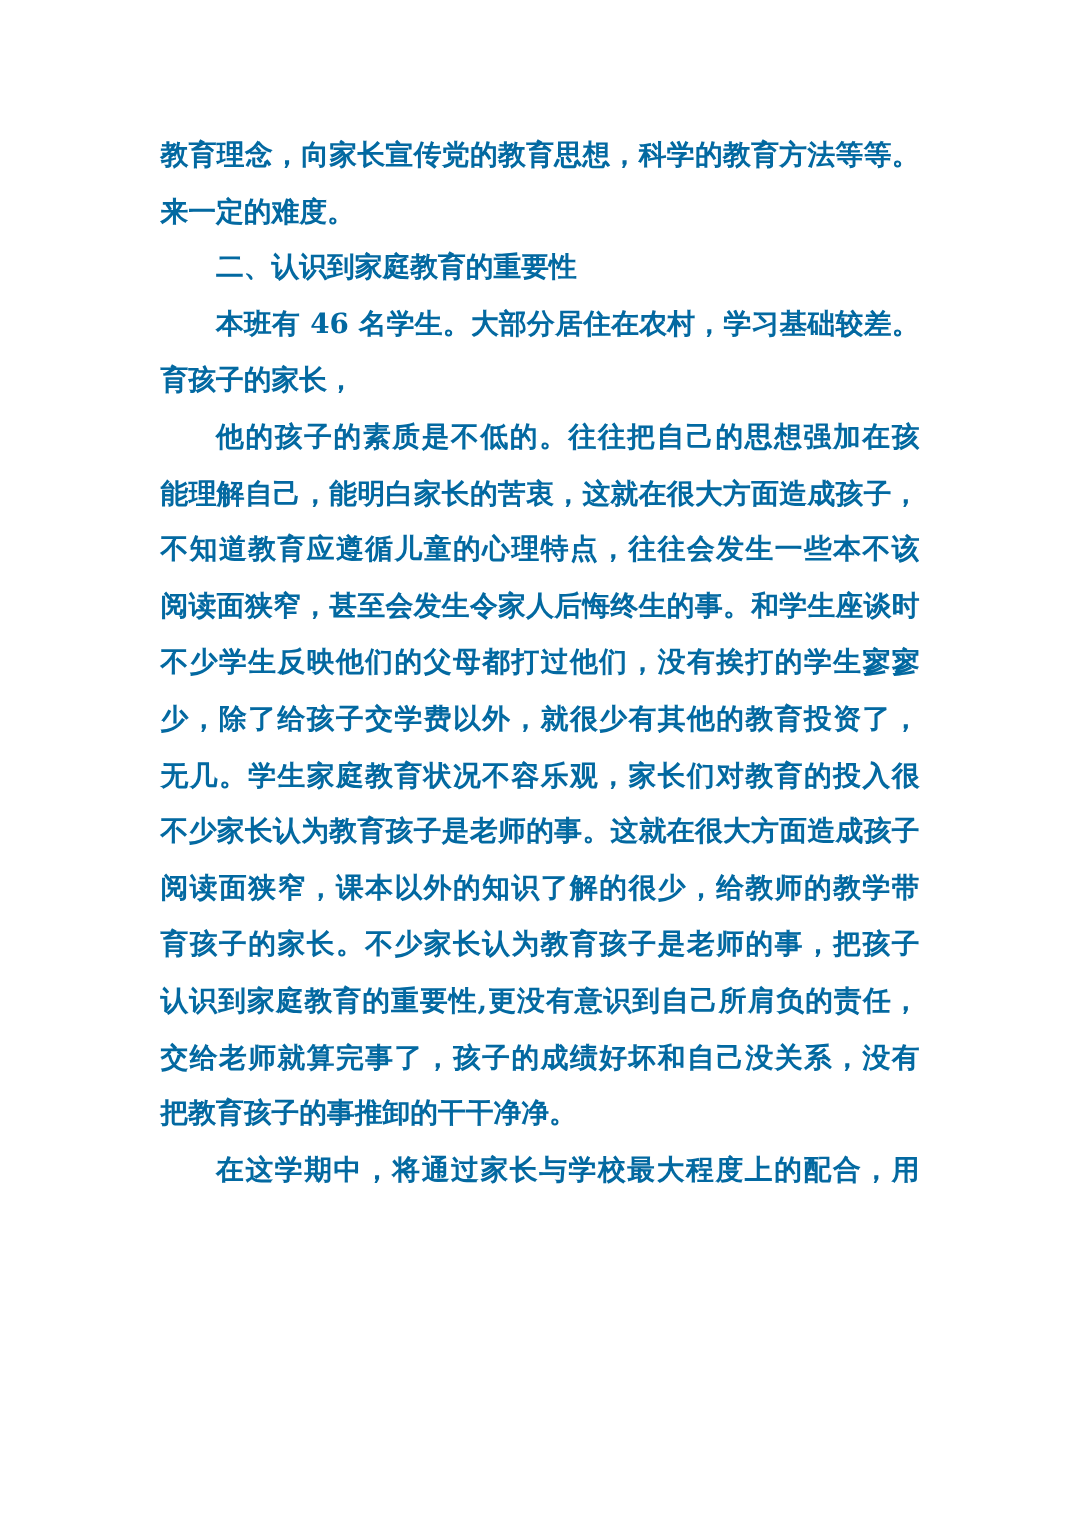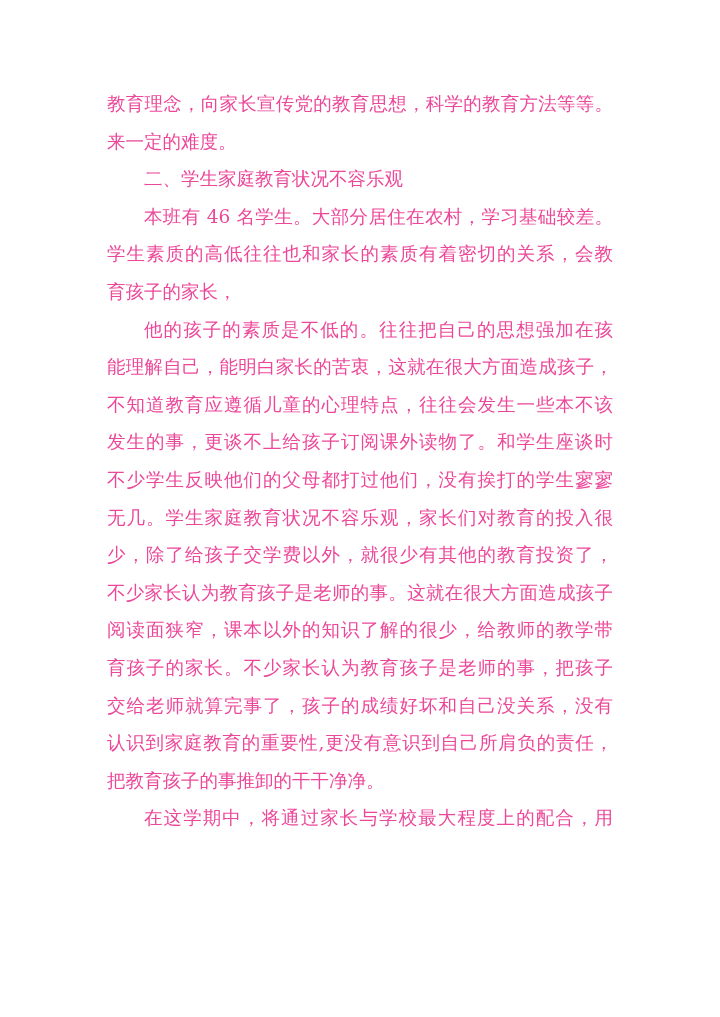--- a/index.html
+++ b/index.html
@@ -21,21 +21,22 @@
     background: #ffffff;
   }
   .doc {
     position: absolute;
     left: 107px;
     top: 85px;
     width: 506px;
     font-family: "DejaVu Serif", "Liberation Serif", serif;
     font-size: 18.5px;
     line-height: 37.6px;
-    color: #ec4899;
+    color: #0369a1;
+    font-weight: bold;
   }
   .line {
     height: 37.6px;
     text-align: justify;
     text-align-last: left;
     text-justify: inter-character;
     overflow: visible;
   }
   .line.fill {
     text-align-last: justify;
@@ -44,32 +45,31 @@
     text-indent: 2em;
   }
 </style>
 </head>
 <body>
 
 <div class="page">
   <div class="doc" id="doc">
       <div class="line fill">教育理念，向家长宣传党的教育思想，科学的教育方法等等。</div>
       <div class="line">来一定的难度。</div>
-      <div class="line indent">二、学生家庭教育状况不容乐观</div>
+      <div class="line indent">二、认识到家庭教育的重要性</div>
       <div class="line indent fill">本班有 46 名学生。大部分居住在农村，学习基础较差。</div>
-      <div class="line fill">学生素质的高低往往也和家长的素质有着密切的关系，会教</div>
       <div class="line">育孩子的家长，</div>
       <div class="line indent fill">他的孩子的素质是不低的。往往把自己的思想强加在孩</div>
       <div class="line fill">能理解自己，能明白家长的苦衷，这就在很大方面造成孩子，</div>
       <div class="line fill">不知道教育应遵循儿童的心理特点，往往会发生一些本不该</div>
-      <div class="line fill">发生的事，更谈不上给孩子订阅课外读物了。和学生座谈时</div>
+      <div class="line fill">阅读面狭窄，甚至会发生令家人后悔终生的事。和学生座谈时</div>
       <div class="line fill">不少学生反映他们的父母都打过他们，没有挨打的学生寥寥</div>
+      <div class="line fill">少，除了给孩子交学费以外，就很少有其他的教育投资了，</div>
       <div class="line fill">无几。学生家庭教育状况不容乐观，家长们对教育的投入很</div>
-      <div class="line fill">少，除了给孩子交学费以外，就很少有其他的教育投资了，</div>
       <div class="line fill">不少家长认为教育孩子是老师的事。这就在很大方面造成孩子</div>
       <div class="line fill">阅读面狭窄，课本以外的知识了解的很少，给教师的教学带</div>
       <div class="line fill">育孩子的家长。不少家长认为教育孩子是老师的事，把孩子</div>
+      <div class="line fill">认识到家庭教育的重要性,更没有意识到自己所肩负的责任，</div>
       <div class="line fill">交给老师就算完事了，孩子的成绩好坏和自己没关系，没有</div>
-      <div class="line fill">认识到家庭教育的重要性,更没有意识到自己所肩负的责任，</div>
       <div class="line">把教育孩子的事推卸的干干净净。</div>
       <div class="line indent fill">在这学期中，将通过家长与学校最大程度上的配合，用</div>
     </div>
 </div>
 
 </body></html>

